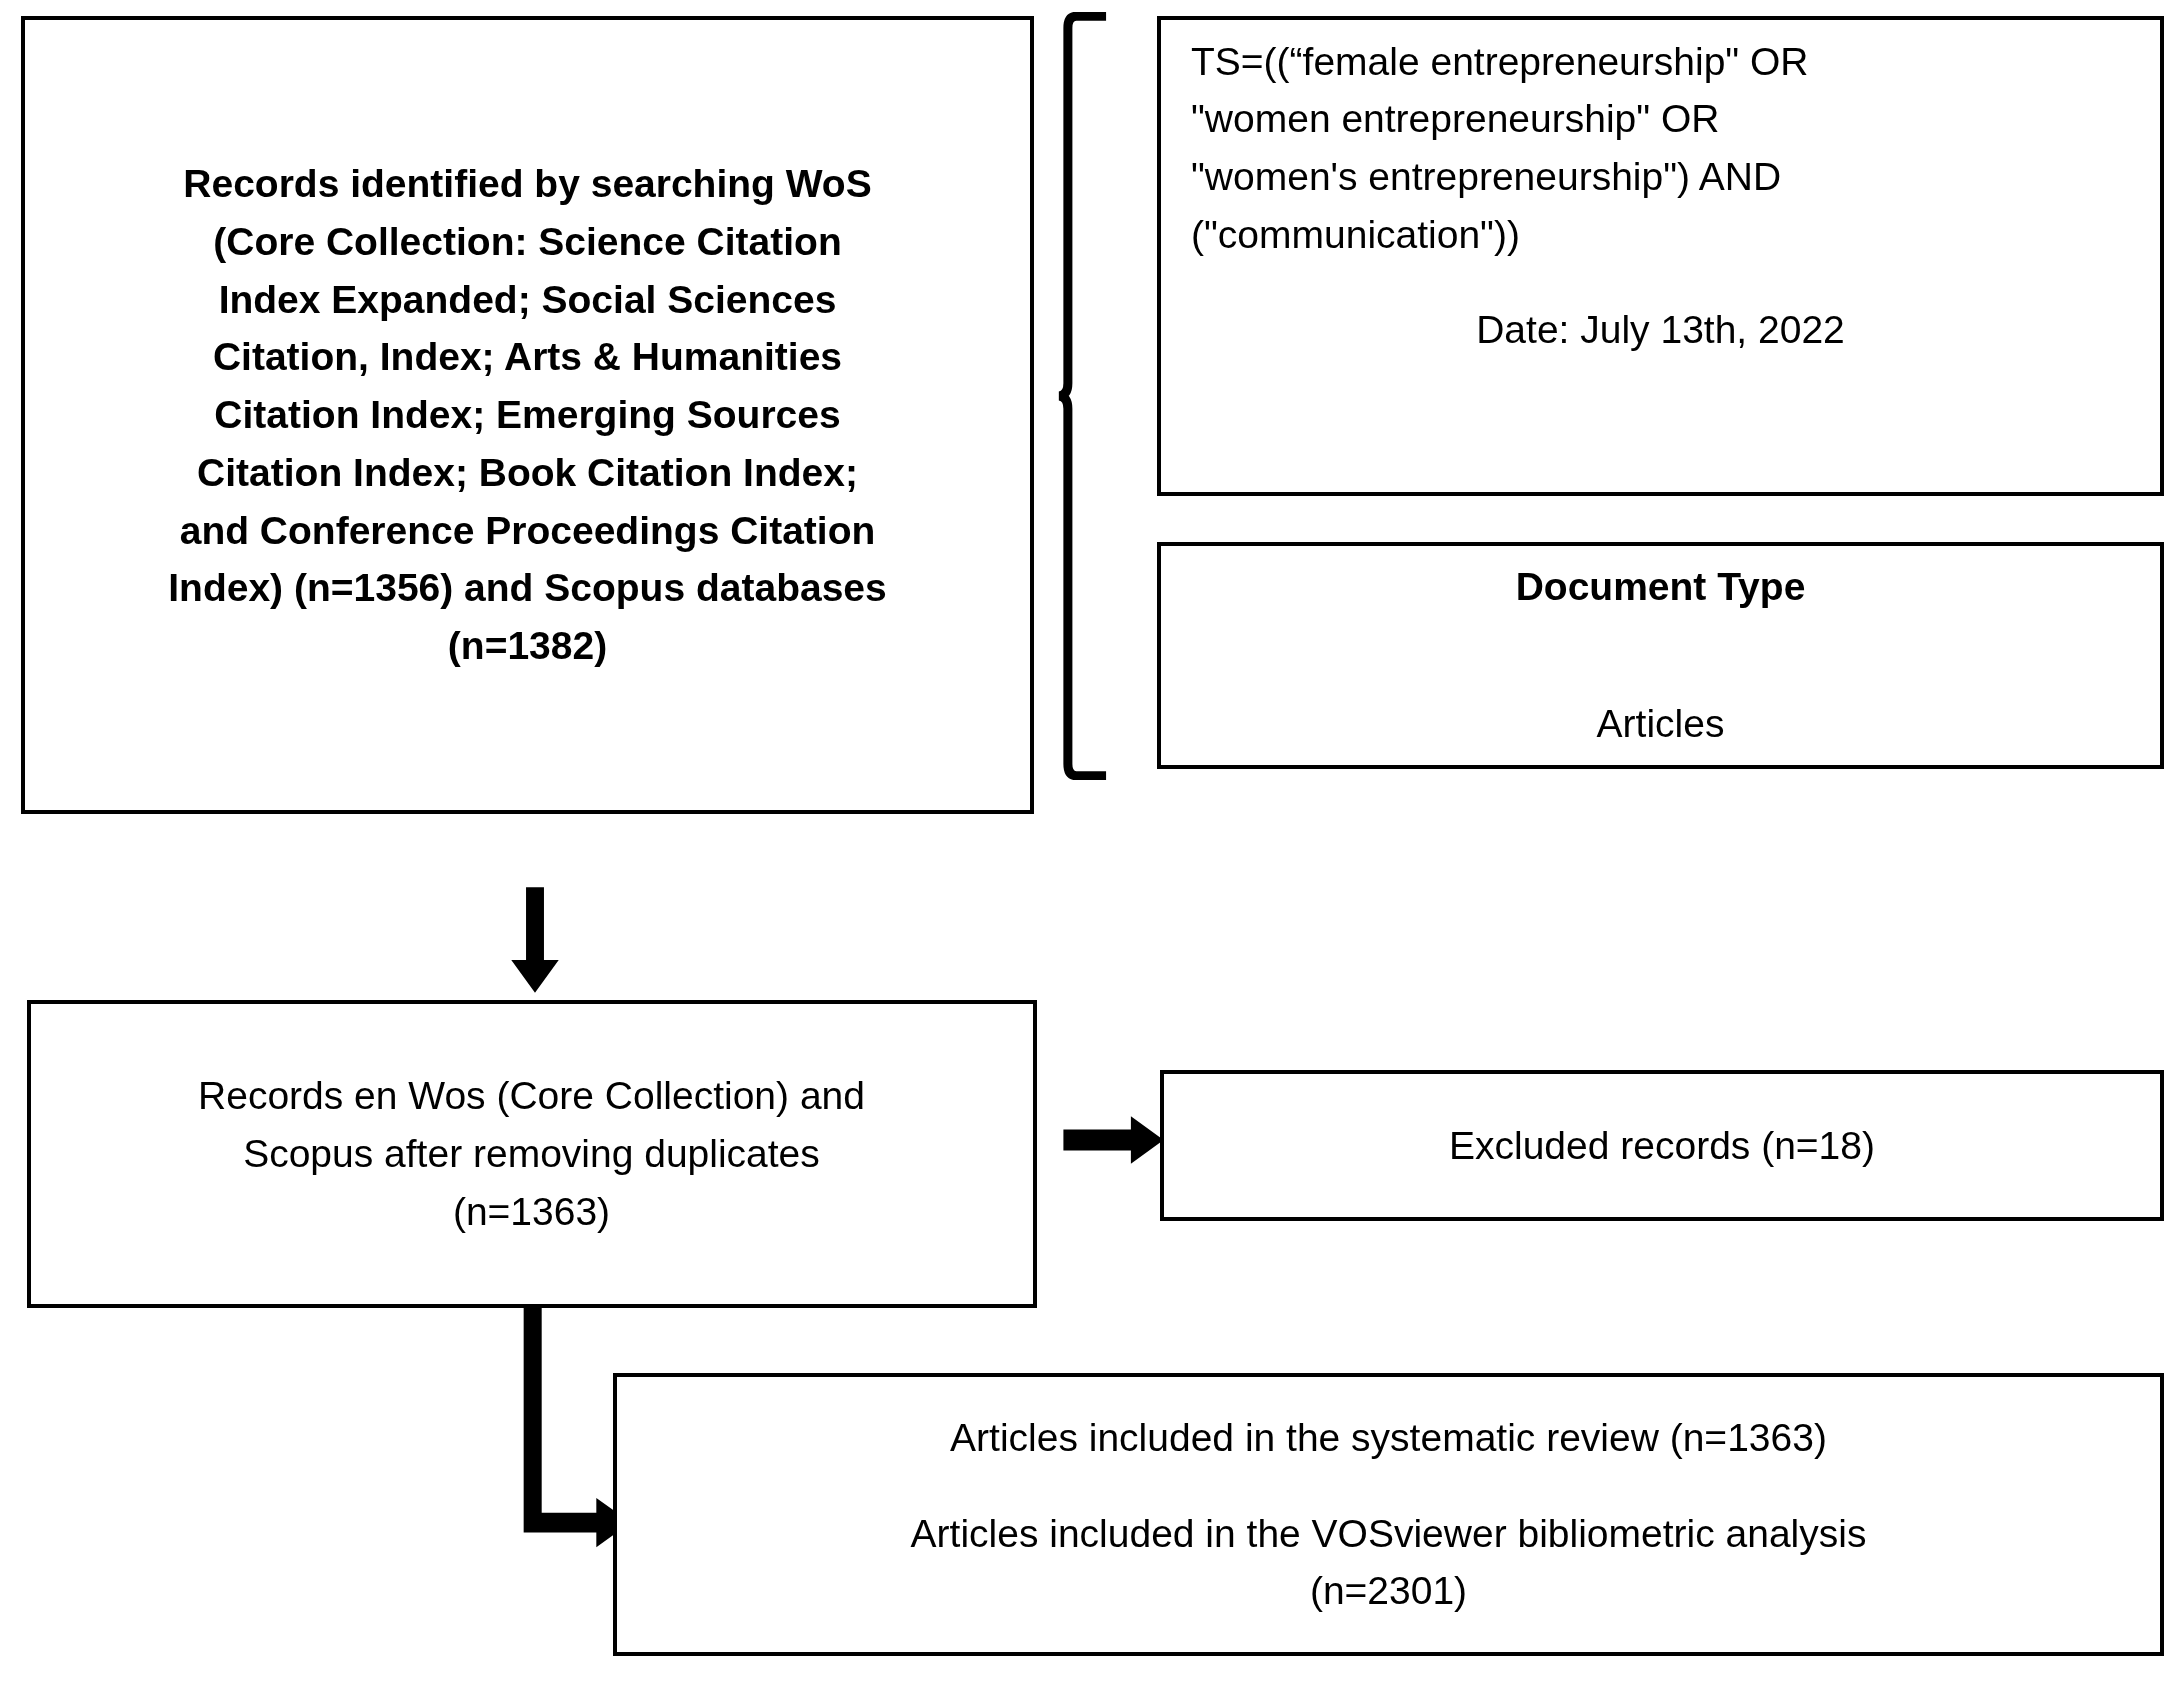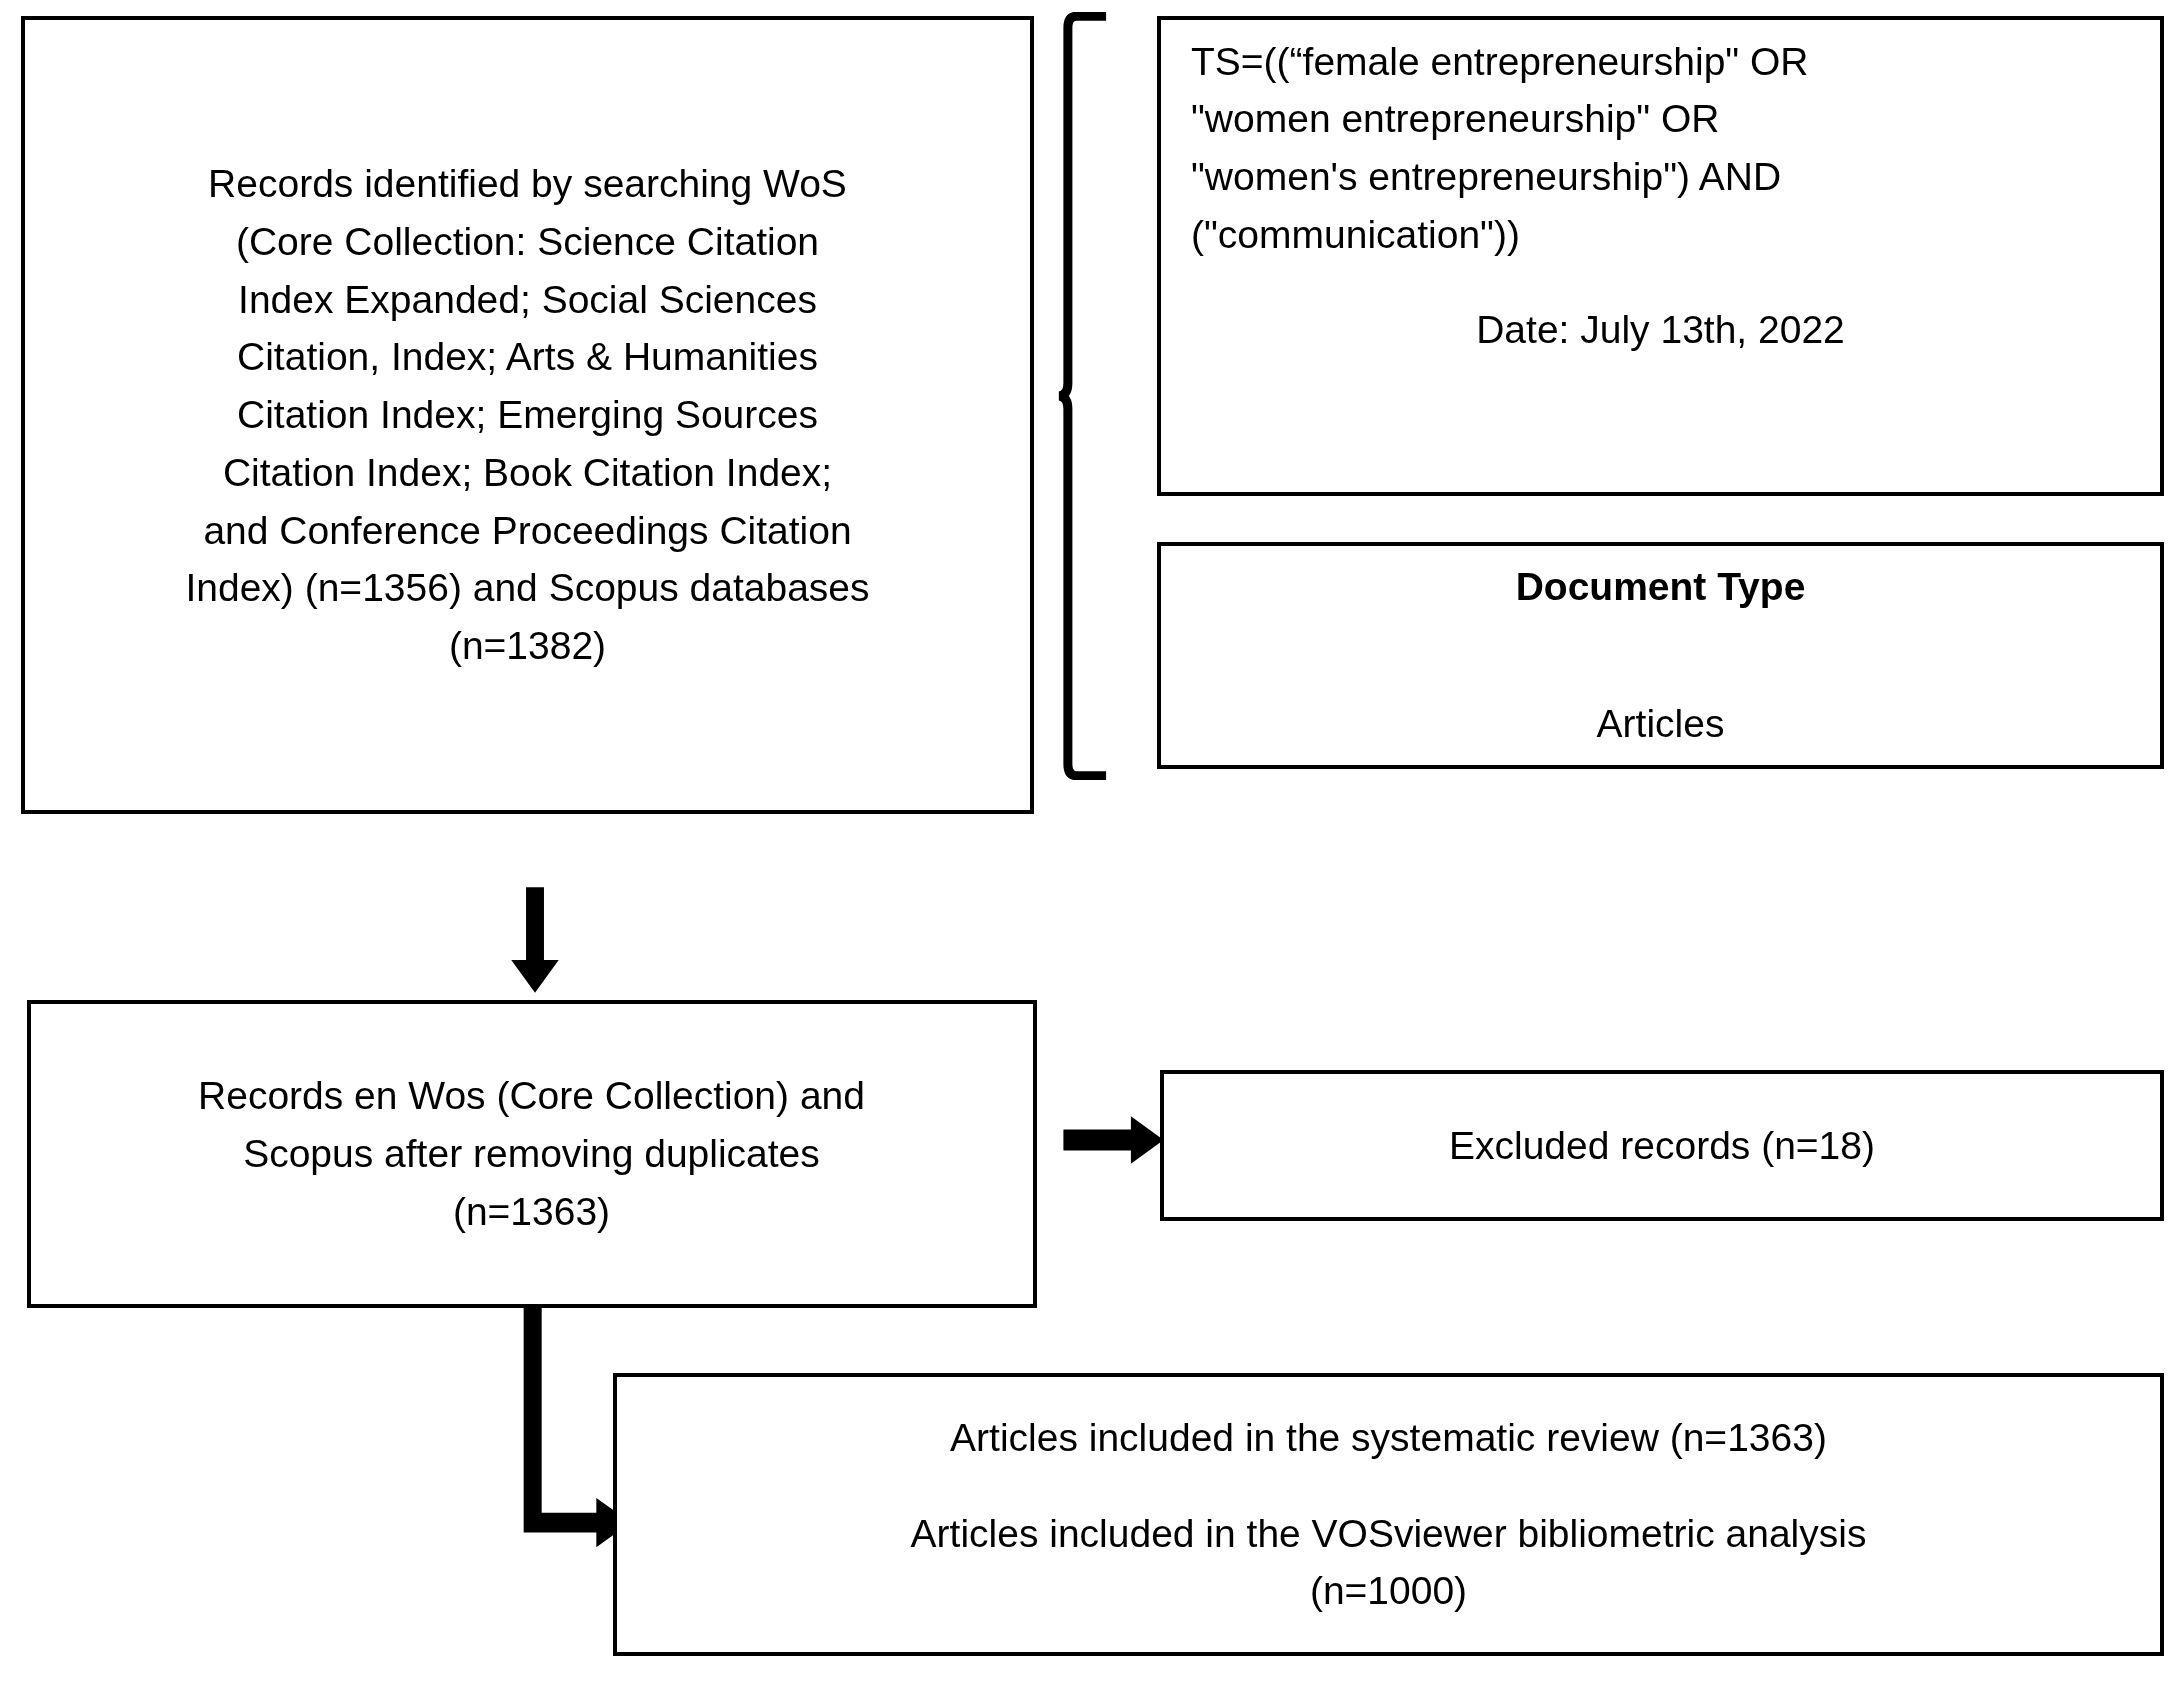--- a/index.html
+++ b/index.html
@@ -9,21 +9,21 @@
   #stage{position:absolute;left:0;top:0;width:2183px;height:1691px;background:#fff;}
 
   .box{position:absolute;box-sizing:border-box;border:4.8px solid #000;background:#fff;
        display:flex;flex-direction:column;align-items:center;justify-content:center;
        text-align:center;line-height:1.48;}
   .box p{margin:0;padding:0;}
 
   
   #box-records-identified{left:21px;top:16px;width:1013px;height:798px;
       font-size:39px;padding:9.5px 21px;}
-  #box-records-identified .lines{width:100%;}
+  #box-records-identified .lines{width:100%;font-weight:bold;}
 
   
   #box-query{left:1157px;top:16px;width:1007px;height:480px;
       font-size:39px;padding:12.7px 30px;align-items:flex-start;justify-content:flex-start;}
   #box-query .q-lines{width:100%;text-align:left;}
   #box-query .q-date{width:100%;text-align:center;margin-top:37px;}
 
   
   #box-doctype{left:1157px;top:542px;width:1007px;height:227px;font-size:39px;gap:44px;}
   #box-doctype .dt-title{font-weight:bold;}
@@ -114,17 +114,17 @@
 
   <div class="conn" id="arrow-elbow-1">
     <svg width="133" height="244" viewBox="0 0 250 460" xmlns="http://www.w3.org/2000/svg">
       <path d="M 48 0 L 82 0 L 82 390 L 185 390 L 185 362 L 250 408 L 185 455 L 185 427 L 48 427 Z" fill="#000"></path>
     </svg>
   </div>
 
   <div class="box" id="box-included">
     <p>Articles included in the systematic review (n=1363)</p>
     <p class="inc-l2">Articles included in the VOSviewer bibliometric analysis</p>
-    <p>(n=1000)</p>
+    <p>(n=2301)</p>
   </div>
 
 </div>
 
 
 </body></html>

